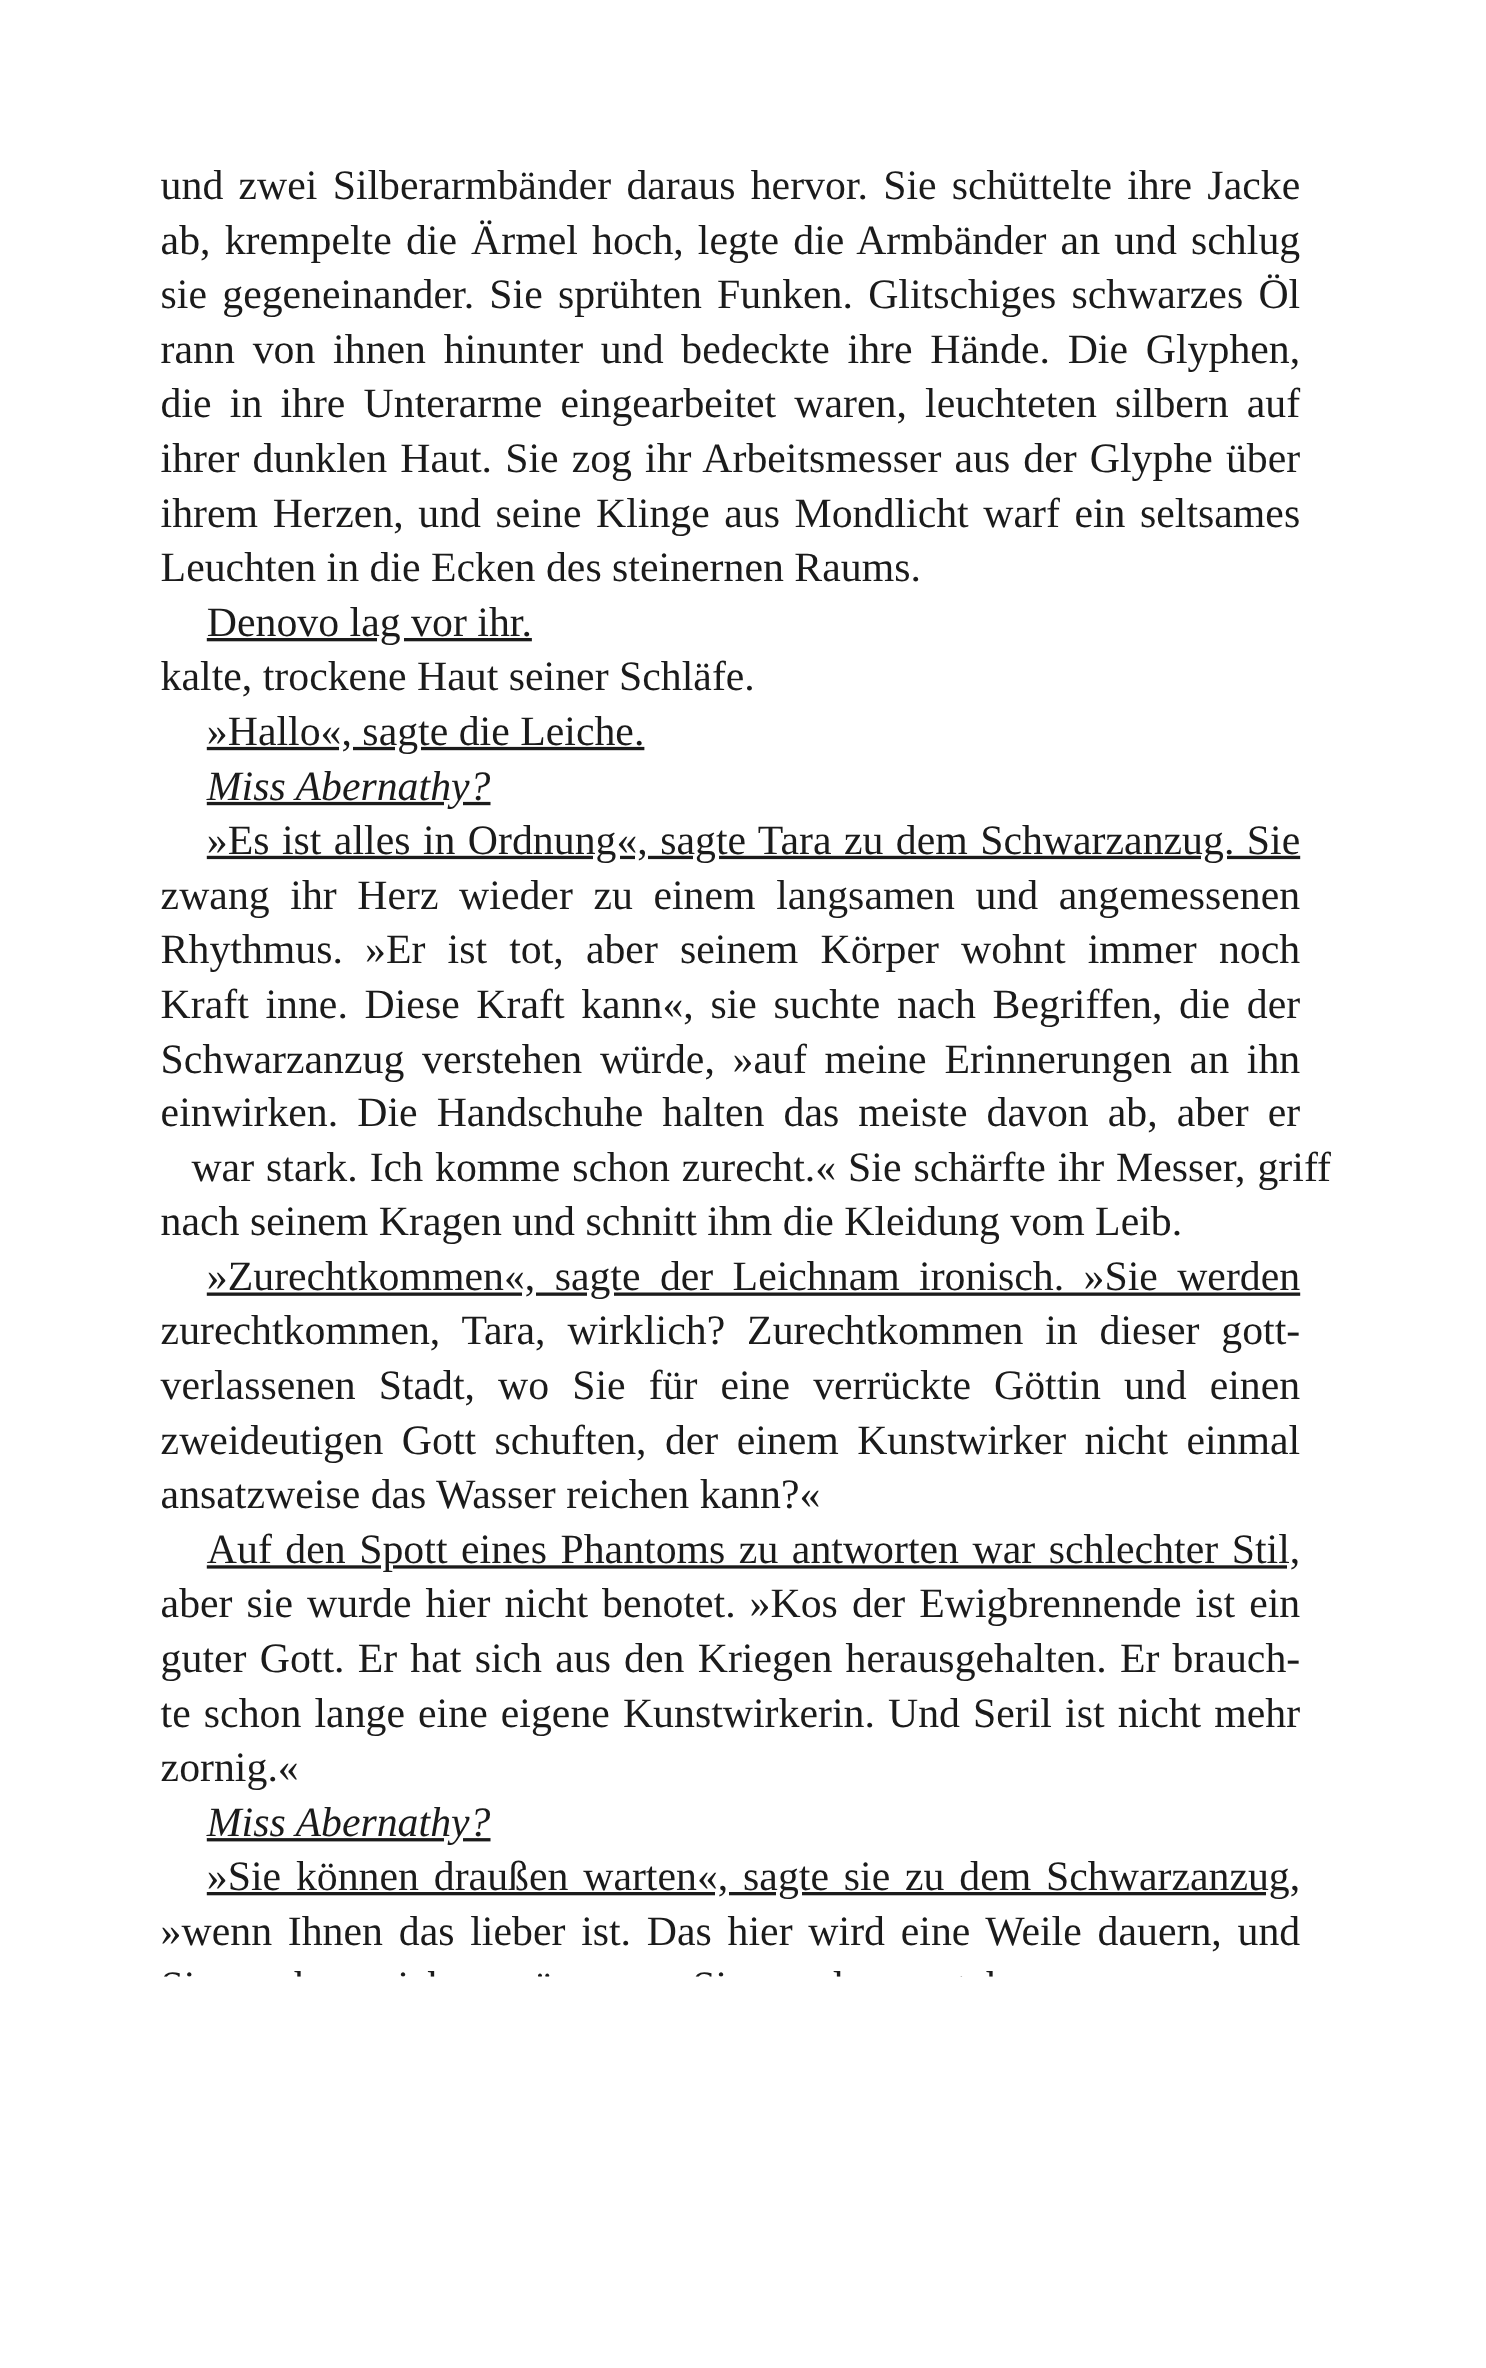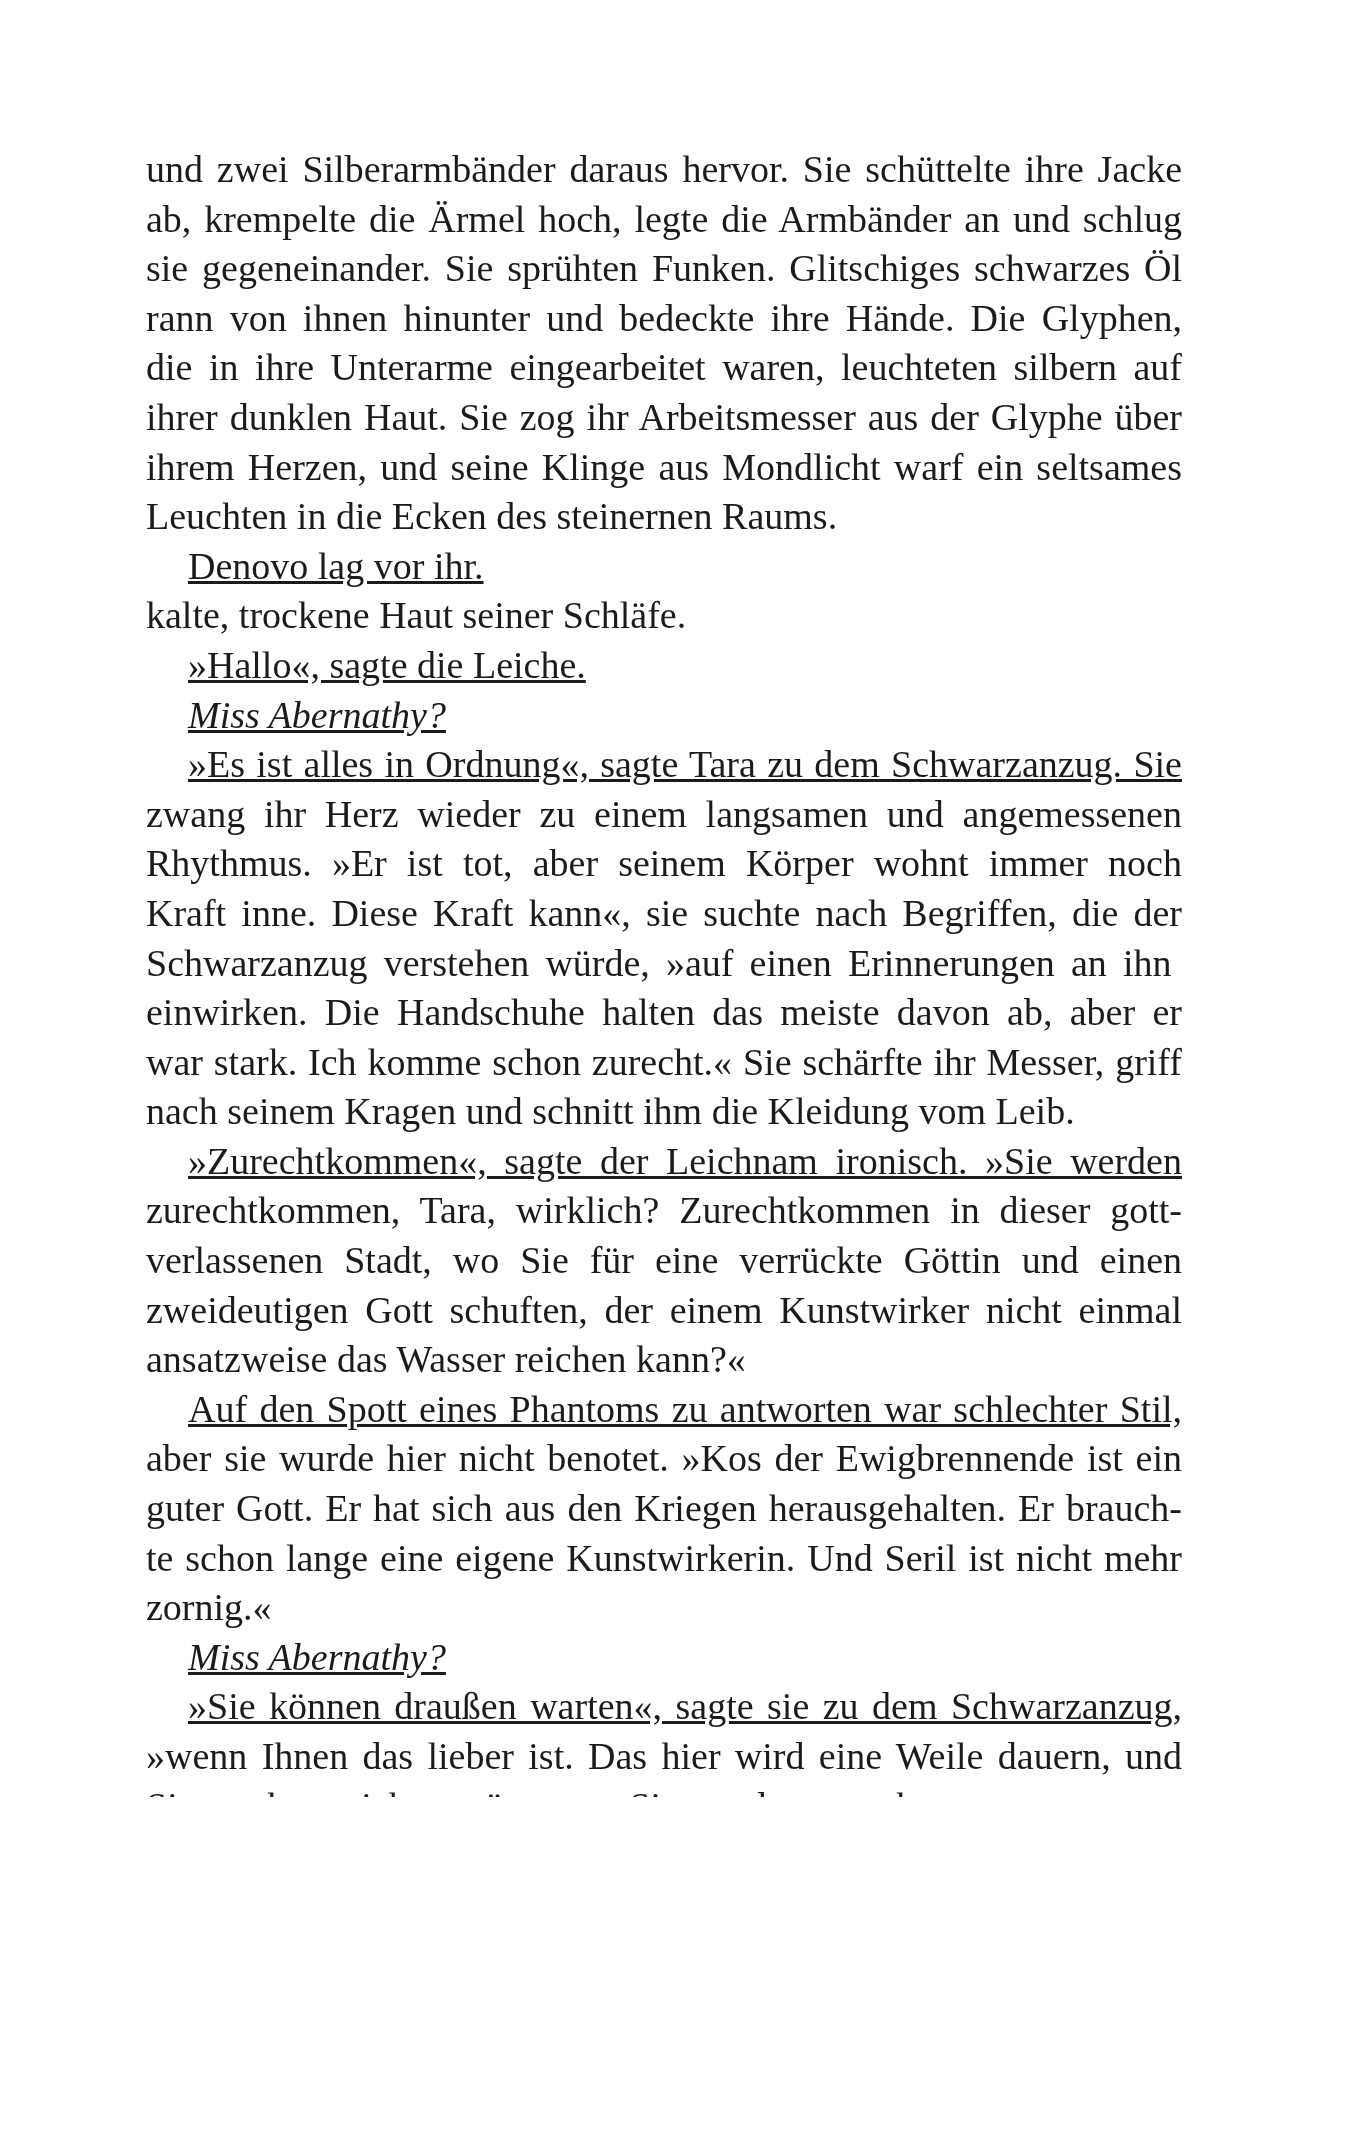--- a/index.html
+++ b/index.html
@@ -65,23 +65,23 @@
       <div class="line"><span class="line-text" style="word-spacing: 3.72222px;">ihrem Herzen, und seine Klinge aus Mondlicht warf ein seltsames</span></div>
       <div class="line"><span class="line-text">Leuchten in die Ecken des steinernen Raums.</span></div>
       <div class="line indent"><span class="line-text">Denovo lag vor ihr.</span></div>
       <div class="line"><span class="line-text">kalte, trockene Haut seiner Schläfe.</span></div>
       <div class="line indent"><span class="line-text">»Hallo«, sagte die Leiche.</span></div>
       <div class="line indent"><span class="line-text italic">Miss Abernathy?</span></div>
       <div class="line indent"><span class="line-text" style="word-spacing: 1.80469px;">»Es ist alles in Ordnung«, sagte Tara zu dem Schwarzanzug. Sie</span></div>
       <div class="line"><span class="line-text" style="word-spacing: 9.21289px;">zwang ihr Herz wieder zu einem langsamen und angemessenen</span></div>
       <div class="line"><span class="line-text" style="word-spacing: 10.6285px;">Rhythmus. »Er ist tot, aber seinem Körper wohnt immer noch</span></div>
       <div class="line"><span class="line-text" style="word-spacing: 5.64531px;">Kraft inne. Diese Kraft kann«, sie suchte nach Begriffen, die der</span></div>
-      <div class="line"><span class="line-text" style="word-spacing: 6.60938px;">Schwarzanzug verstehen würde, »auf einen Erinnerungen an ihn</span></div>
+      <div class="line"><span class="line-text" style="word-spacing: 6.60938px;">Schwarzanzug verstehen würde, »auf meine Erinnerungen an ihn</span></div>
       <div class="line"><span class="line-text" style="word-spacing: 7.83507px;">einwirken. Die Handschuhe halten das meiste davon ab, aber er</span></div>
-      <div class="line"><span class="line-text" style="word-spacing: 1.36094px;">war stark. Ich komme schon zurecht.« Sie schärfte ihr Messer, griff</span></div>
+      <div class="line"><span class="line-text" style="word-spacing: 1.36094px; margin-left: 28px;">war stark. Ich komme schon zurecht.« Sie schärfte ihr Messer, griff</span></div>
       <div class="line"><span class="line-text">nach seinem Kragen und schnitt ihm die Kleidung vom Leib.</span></div>
       <div class="line indent"><span class="line-text" style="word-spacing: 8.08594px;">»Zurechtkommen«, sagte der Leichnam ironisch. »Sie werden</span></div>
       <div class="line"><span class="line-text" style="word-spacing: 10.375px;">zurechtkommen, Tara, wirklich? Zurechtkommen in dieser gott-</span></div>
       <div class="line"><span class="line-text" style="word-spacing: 11.4618px;">verlassenen Stadt, wo Sie für eine verrückte Göttin und einen</span></div>
       <div class="line"><span class="line-text" style="word-spacing: 7.20089px;">zweideutigen Gott schuften, der einem Kunstwirker nicht einmal</span></div>
       <div class="line"><span class="line-text">ansatzweise das Wasser reichen kann?«</span></div>
       <div class="line indent"><span class="line-text" style="word-spacing: 2.80035px;">Auf den Spott eines Phantoms zu antworten war schlechter Stil,</span></div>
       <div class="line"><span class="line-text" style="word-spacing: 3.24844px;">aber sie wurde hier nicht benotet. »Kos der Ewigbrennende ist ein</span></div>
       <div class="line"><span class="line-text" style="word-spacing: 2.51562px;">guter Gott. Er hat sich aus den Kriegen herausgehalten. Er brauch-</span></div>
       <div class="line"><span class="line-text" style="word-spacing: 2.39844px;">te schon lange eine eigene Kunstwirkerin. Und Seril ist nicht mehr</span></div>

